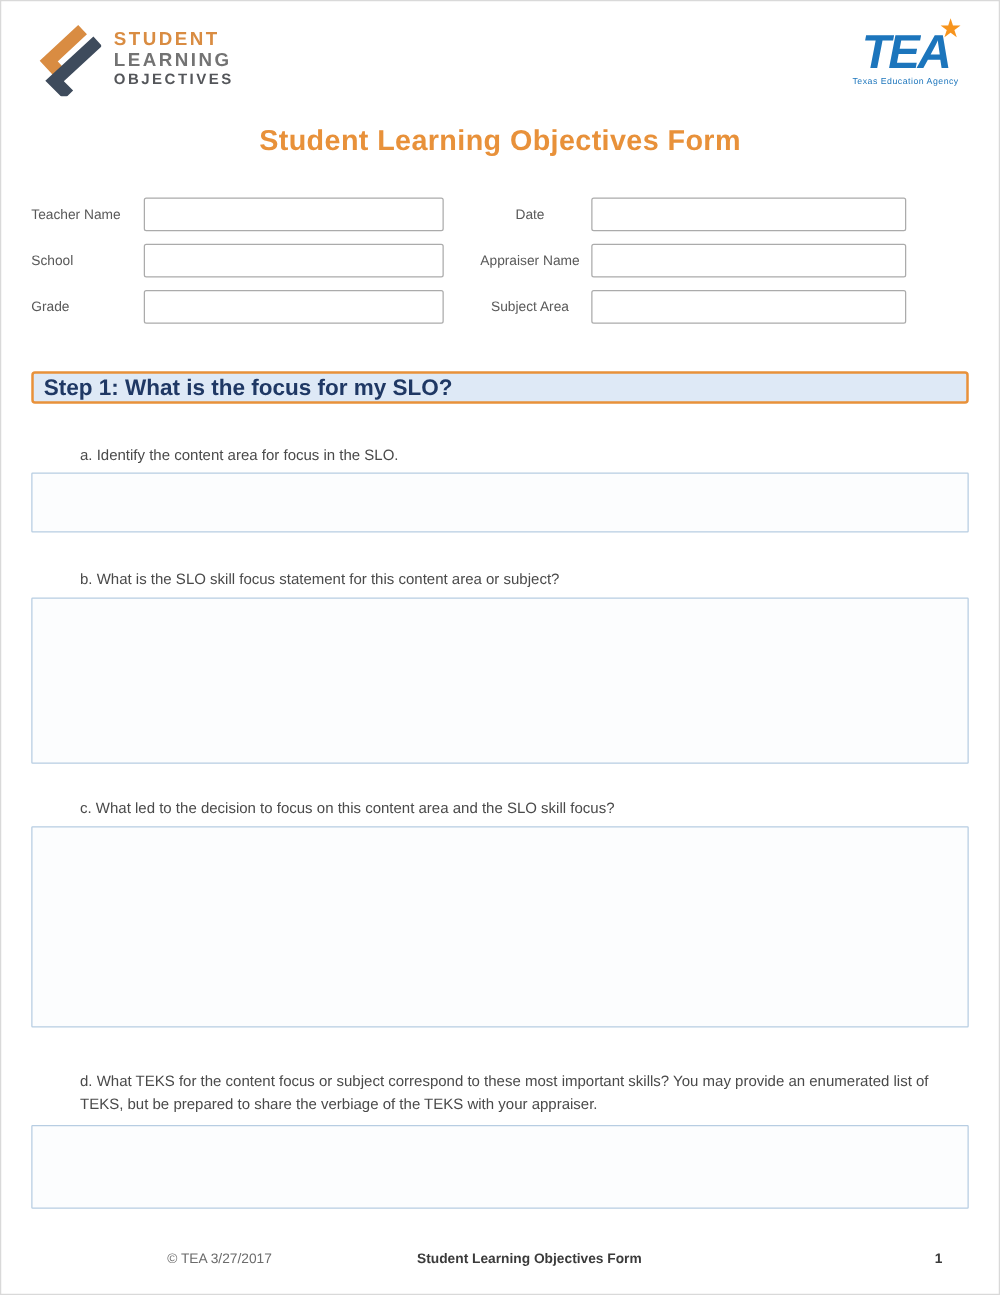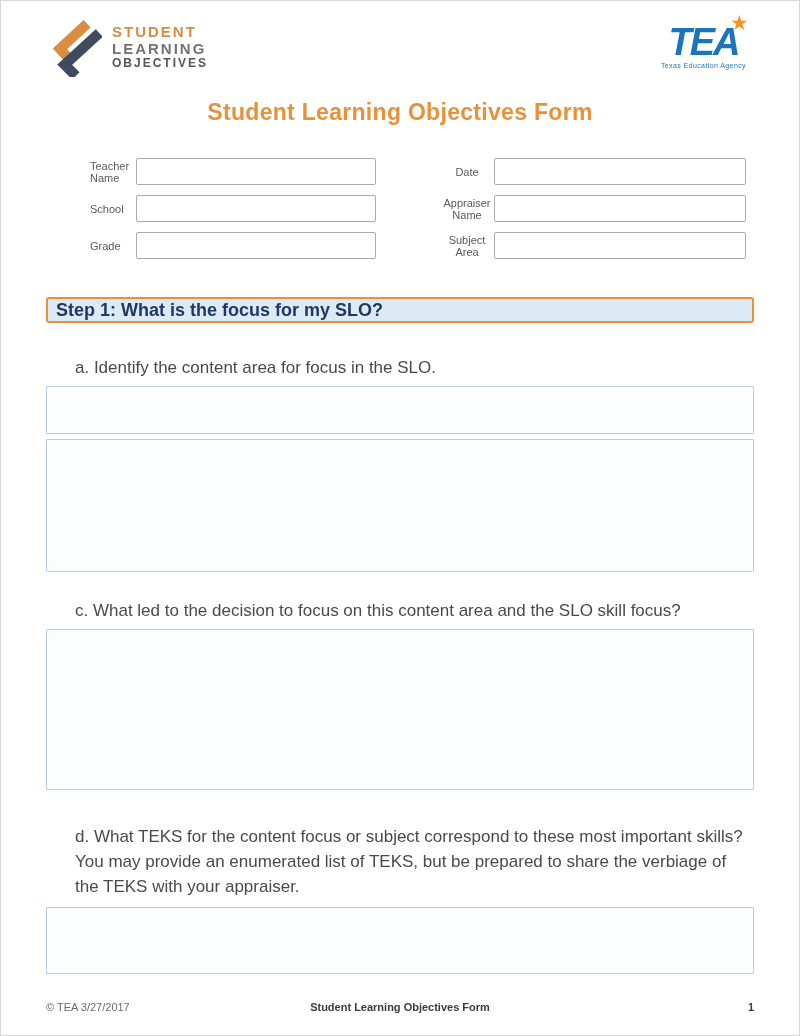--- a/index.html
+++ b/index.html
@@ -8,21 +8,21 @@
 
   .page {
     position: relative;
     width: 800px;
     height: 1036px;
     margin: 0 auto;
     background: #ffffff;
     border: 1px solid #d9d9d9;
     overflow: hidden;
   }
-  .content { padding: 0 45px; }
+  .content { padding: 0 24px; }
 
   
   .masthead {
     display: flex;
     justify-content: space-between;
     align-items: flex-start;
     padding-top: 16px;
     height: 88px;
   }
   .brand { display: flex; align-items: center; gap: 10px; }
@@ -73,21 +73,20 @@
   .fields-grid {
     display: grid;
     grid-template-columns: 90px 240px 118px 252px;
     row-gap: 10px;
     margin-top: 32px;
     align-items: center;
   }
   .field-label {
     font-size: 11px;
     color: #595959;
-    margin-left: 44px;
   }
   .field-label.right { padding-left: 20px; text-align: center; }
   .field-input {
     height: 27px;
     width: 100%;
     border: 1px solid #ABABAB;
     border-radius: 2px;
     background: #fff;
     font-size: 12px;
     padding: 0 6px;
@@ -104,23 +103,23 @@
     border: 2px solid #E8913A;
     border-radius: 3px;
     padding-left: 8px;
     color: #1F3864;
     font-weight: bold;
     font-size: 18px;
   }
 
   
   .question {
-    font-size: 17px;
+    font-size: 12px;
     color: #4A4A4A;
-    margin-left: 29px;
+    margin-left: 39px;
     line-height: 1.45;
   }
   .q-a { margin-top: 33px; }
   .q-b { margin-top: 29px; }
   .q-c { margin-top: 27px; }
   .q-d { margin-top: 35px; max-width: 680px; }
 
   .answer-box {
     display: block;
     width: 100%;
@@ -142,21 +141,21 @@
   
   .page-footer {
     position: absolute;
     left: 45px;
     right: 45px;
     top: 1000px;
     display: flex;
     align-items: baseline;
     font-size: 11px;
   }
-  .footer-left  { flex: 1; text-align: left; color: #6b6b6b; }
+  .footer-left  { flex: 1; text-align: center; color: #6b6b6b; margin-left: 47px; }
   .footer-center{ flex: 2; text-align: center; color: #3b3b3b; font-weight: bold; }
   .footer-right { flex: 1; text-align: right; color: #3b3b3b; font-weight: bold; }
 </style>
 </head>
 <body>
 
 <div class="page">
   <div class="content">
 
     <header class="masthead">
@@ -195,20 +194,21 @@
       <input class="field-input" type="text" placeholder="" style="">
       <label class="field-label right">Subject Area</label>
       <input class="field-input" type="text" placeholder="" style="">
     </div>
 
     <div class="step-banner">Step 1: What is the focus for my SLO?</div>
 
     <div class="question q-a">a. Identify the content area for focus in the SLO.</div>
     <textarea class="answer-box box-a" style=""></textarea>
 
+    <div class="question q-b">b. What is the SLO skill focus statement for this content area or subject?</div>
     <textarea class="answer-box box-b" style=""></textarea>
 
     <div class="question q-c">c. What led to the decision to focus on this content area and the SLO skill focus?</div>
     <textarea class="answer-box box-c" style=""></textarea>
 
     <div class="question q-d">d. What TEKS for the content focus or subject correspond to these most important skills? You may provide an enumerated list of TEKS, but be prepared to share the verbiage of the TEKS with your appraiser.</div>
     <textarea class="answer-box box-d" style=""></textarea>
 
   </div>
 

